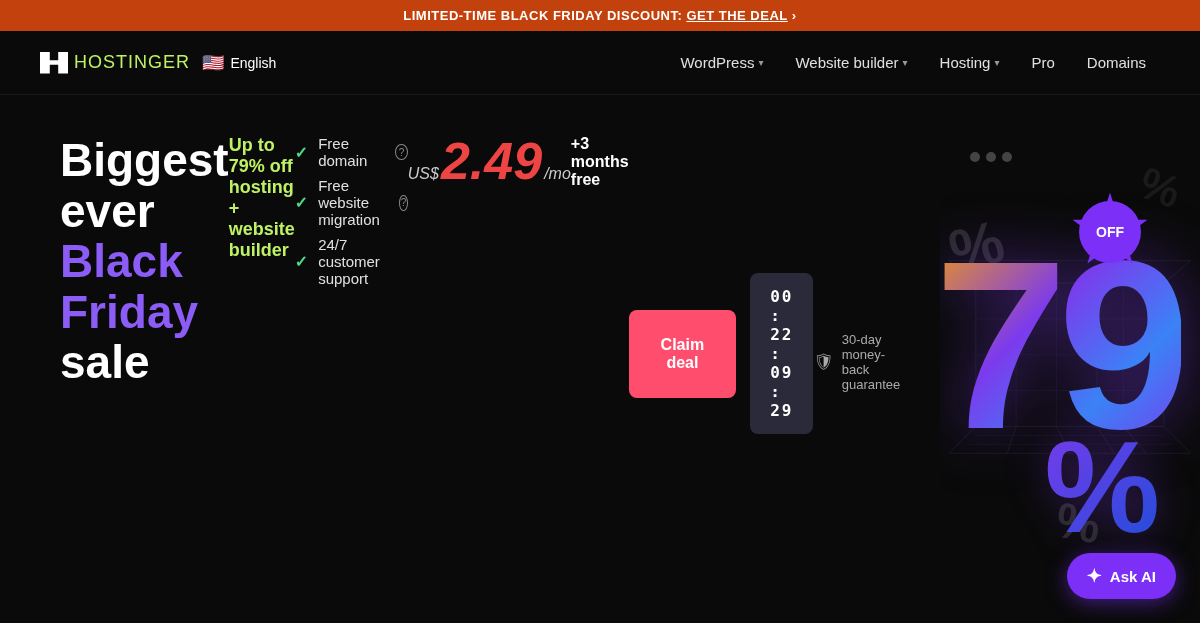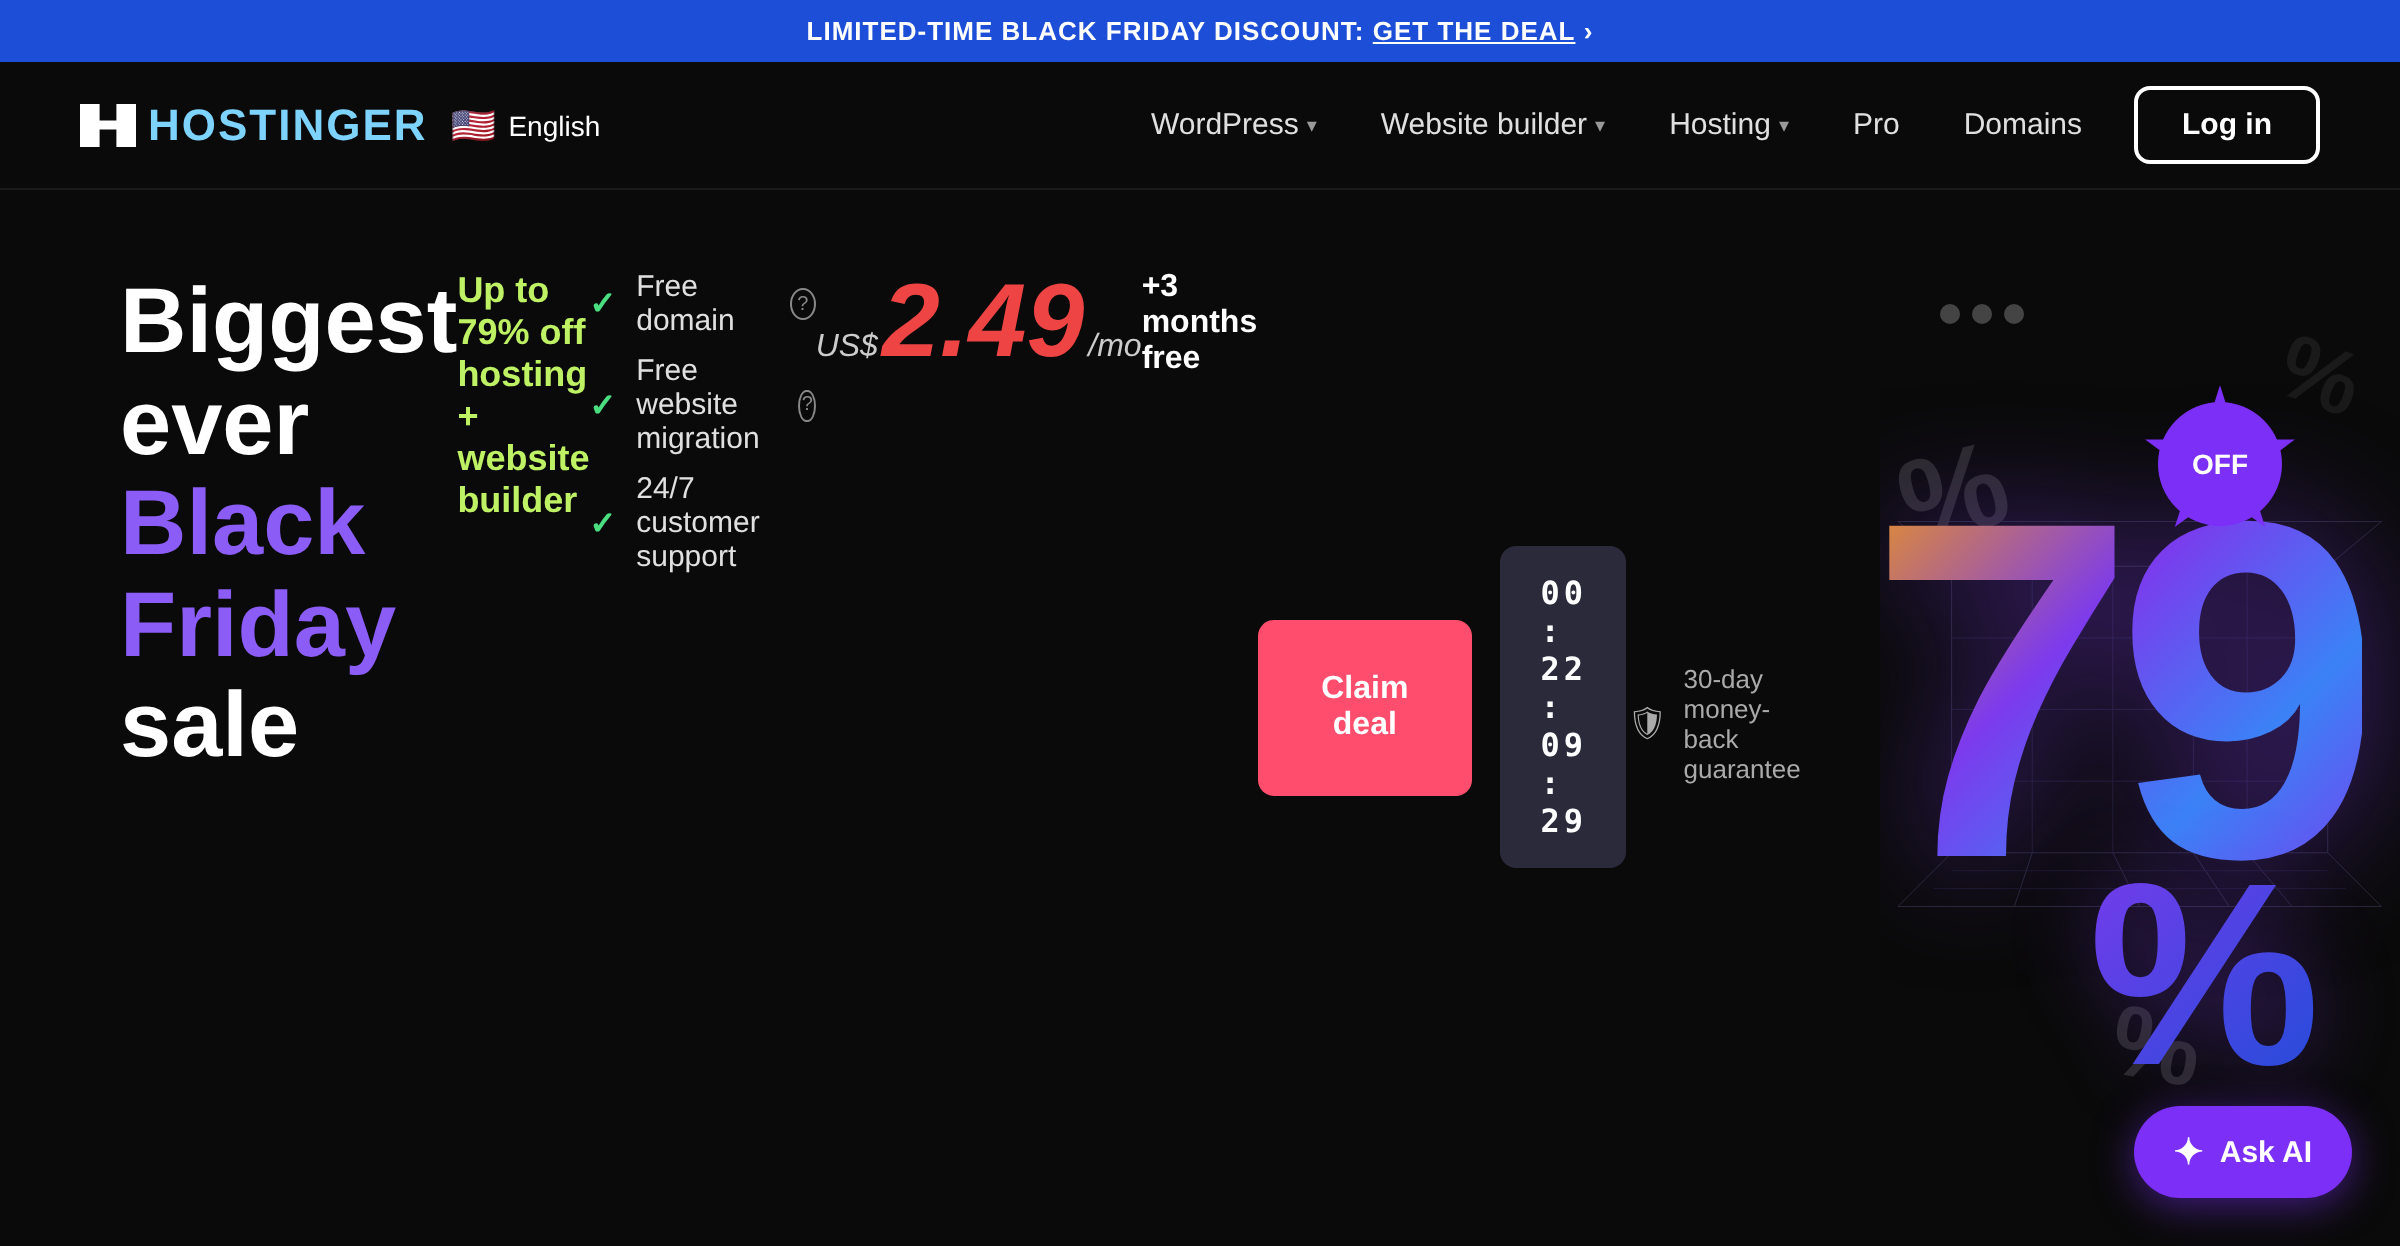--- a/index.html
+++ b/index.html
@@ -7,21 +7,21 @@
       font-family: -apple-system, BlinkMacSystemFont, 'Segoe UI', sans-serif;
       background: #0a0a0a;
       color: #fff;
       width: 1200px;
       height: 623px;
       overflow: hidden;
     }
 
     
     .top-banner {
-      background: #1d4ed8;
+      background: #c2410c;
       text-align: center;
       padding: 8px 16px;
       font-size: 13px;
       font-weight: 600;
       letter-spacing: 0.5px;
       color: #fff;
     }
     .top-banner a {
       color: #fff;
       text-decoration: underline;
@@ -48,23 +48,23 @@
       align-items: center;
       gap: 6px;
     }
     .logo-h {
       width: 28px;
       height: 22px;
       background: #fff;
       clip-path: polygon(0 0, 35% 0, 35% 40%, 65% 40%, 65% 0, 100% 0, 100% 100%, 65% 100%, 65% 60%, 35% 60%, 35% 100%, 0 100%);
     }
     .logo-text {
-      font-size: 22px;
-      font-weight: 700;
-      color: #7dd3fc;
+      font-size: 18px;
+      font-weight: 400;
+      color: #bef264;
       letter-spacing: 1px;
     }
     .lang-selector {
       display: flex;
       align-items: center;
       gap: 6px;
       font-size: 14px;
       color: #fff;
       cursor: pointer;
     }
@@ -424,21 +424,20 @@
     <div class="nav-item">
       <span>Hosting</span>
       <span class="nav-chevron">▾</span>
     </div>
     <div class="nav-item">
       <span>Pro</span>
     </div>
     <div class="nav-item">
       <span>Domains</span>
     </div>
-    <button class="login-btn">Log in</button>
   </div>
 </nav>
 
 <section class="hero">
 
   <div class="hero-left">
     <h1 class="hero-title">
       <span>Biggest ever</span>
       <span class="highlight">Black Friday</span><br>
       <span>sale</span>

